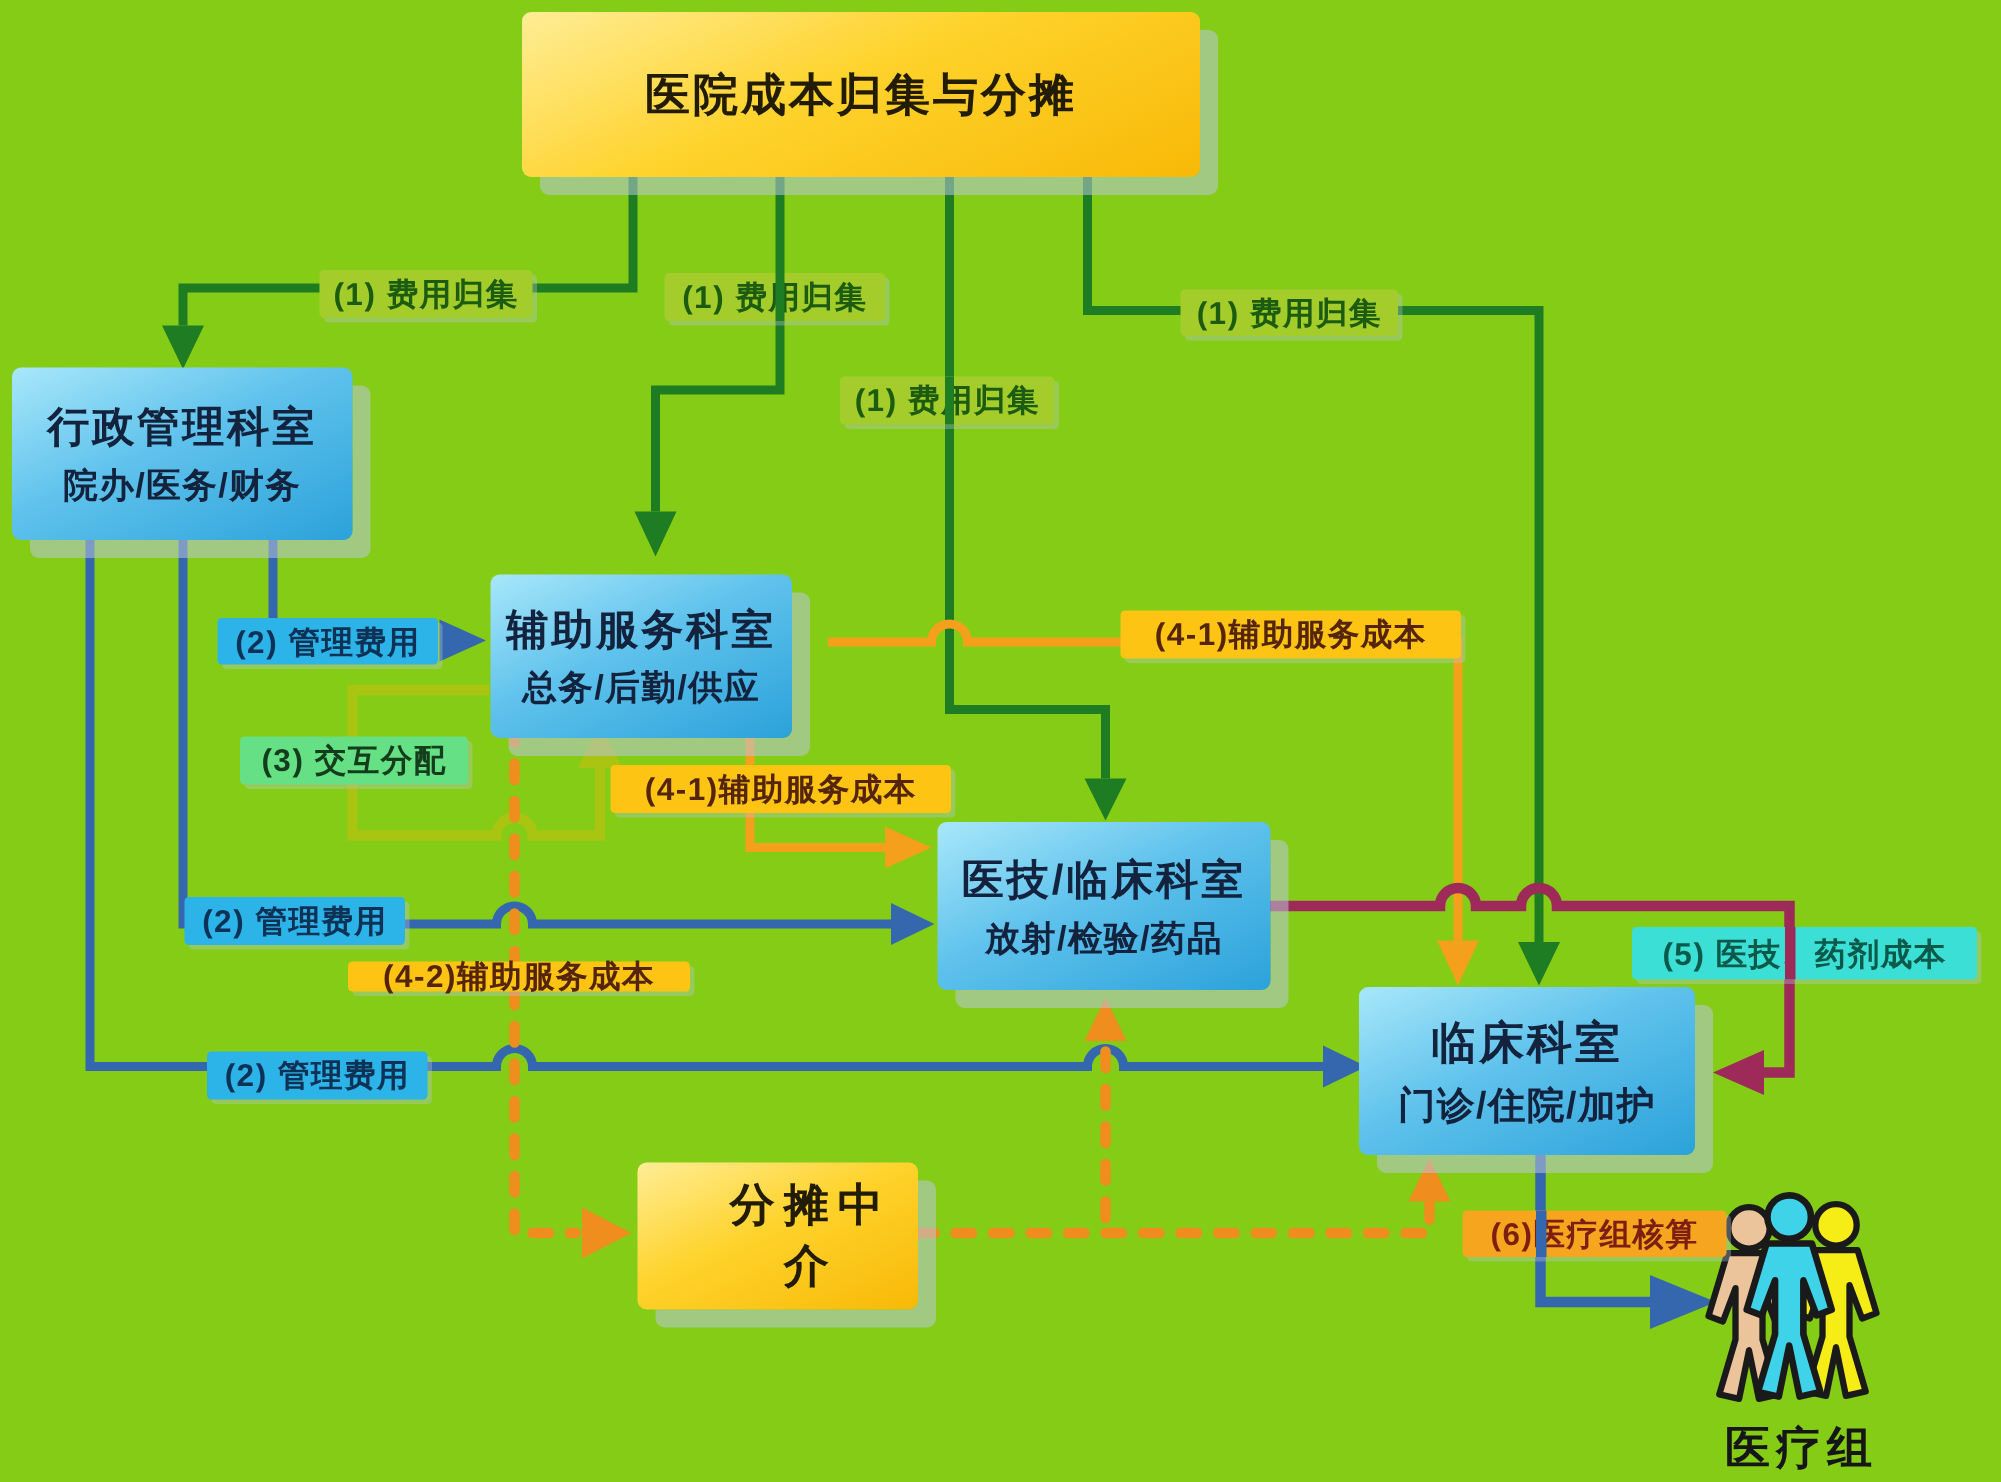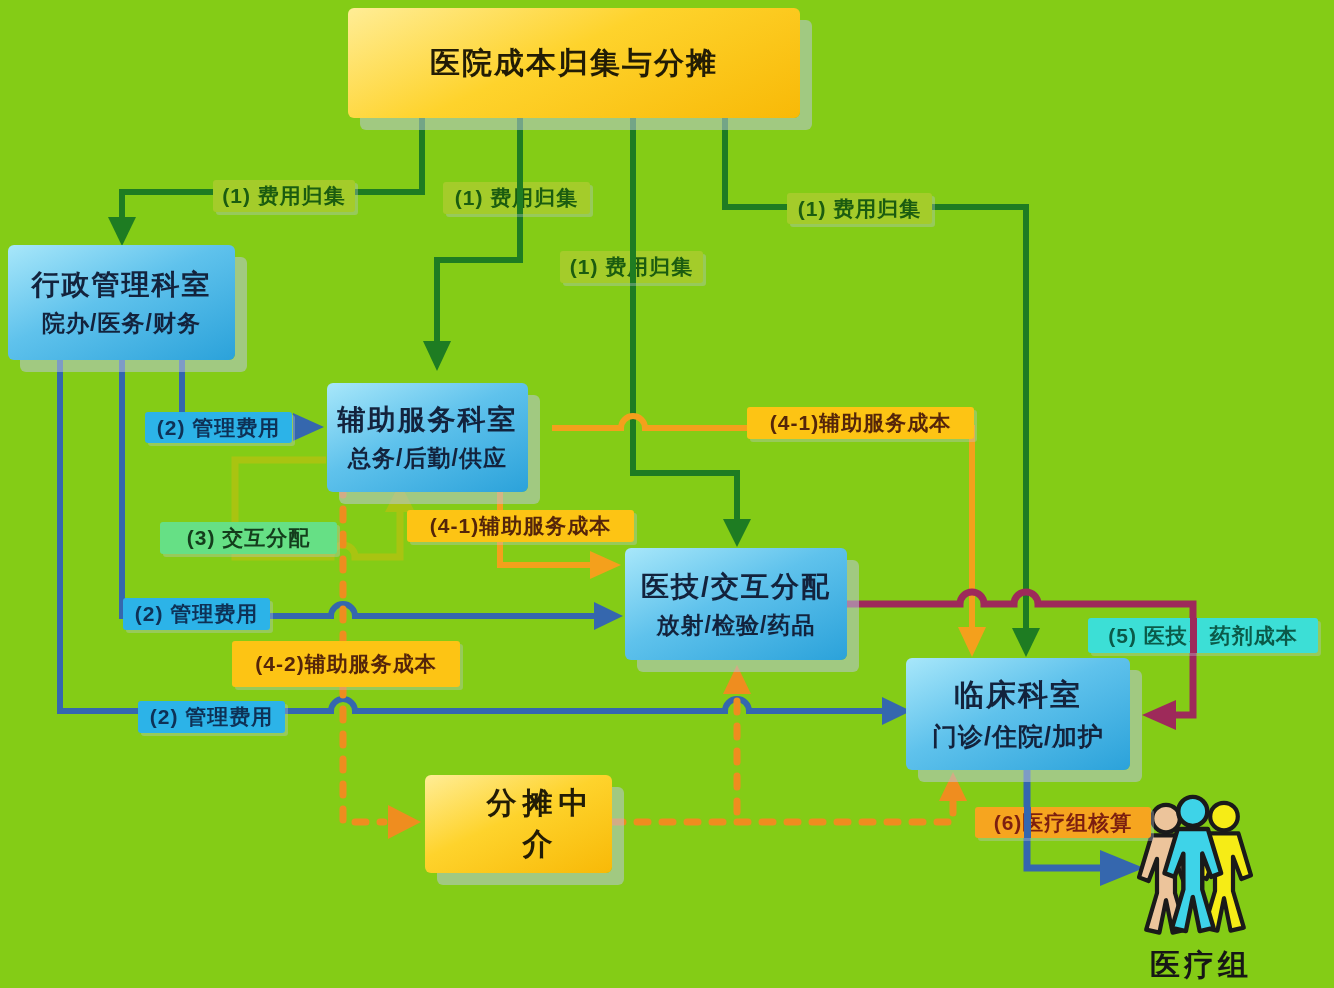--- a/index.html
+++ b/index.html
@@ -120,21 +120,21 @@
     <span class="title">行政管理科室</span>
     <span class="subtitle">院办/医务/财务</span>
   </div>
 
   <div class="box blue-box" style="left:327px;top:373px;width:201px;height:109px;margin-top:10px;">
     <span class="title">辅助服务科室</span>
     <span class="subtitle">总务/后勤/供应</span>
   </div>
 
   <div class="box blue-box" style="left:625px;top:548px;width:222px;height:112px;">
-    <span class="title">医技/交互分配</span>
+    <span class="title">医技/临床科室</span>
     <span class="subtitle">放射/检验/药品</span>
   </div>
 
   <div class="box blue-box big" style="left:906px;top:658px;width:224px;height:112px;">
     <span class="title">临床科室</span>
     <span class="subtitle" style="font-size:25px;">门诊/住院/加护</span>
   </div>
 
   <div class="box yellow-box big" style="left:425px;top:775px;width:187px;height:98px;">
     <span class="title" style="letter-spacing:6px;margin-left:44px;">分摊中介</span>
@@ -142,25 +142,25 @@
 
   <div class="elabel lc1" style="left:213px;top:180px;width:142px;height:32px;">(1) 费用归集</div>
   <div class="elabel lc1" style="left:443px;top:182px;width:147px;height:32px;">(1) 费用归集</div>
   <div class="elabel lc1" style="left:560px;top:251px;width:143px;height:32px;">(1) 费用归集</div>
   <div class="elabel lc1" style="left:787px;top:193px;width:145px;height:31px;">(1) 费用归集</div>
 
   <div class="elabel lc2" style="left:145px;top:412px;width:147px;height:31px;">(2) 管理费用</div>
   <div class="elabel lc2" style="left:123px;top:598px;width:147px;height:32px;">(2) 管理费用</div>
   <div class="elabel lc2" style="left:138px;top:701px;width:147px;height:32px;">(2) 管理费用</div>
 
-  <div class="elabel lc3" style="left:160px;top:491px;width:177px;height:32px;margin-top:31px;">(3) 交互分配</div>
+  <div class="elabel lc3" style="left:160px;top:491px;width:152px;height:32px;">(3) 交互分配</div>
 
   <div class="elabel lc4" style="left:747px;top:407px;width:227px;height:32px;">(4-1)辅助服务成本</div>
   <div class="elabel lc4" style="left:407px;top:510px;width:227px;height:32px;">(4-1)辅助服务成本</div>
-  <div class="elabel lc4" style="left:232px;top:641px;width:228px;height:46px;">(4-2)辅助服务成本</div>
+  <div class="elabel lc4" style="left:232px;top:641px;width:228px;height:20px;">(4-2)辅助服务成本</div>
 
   <div class="elabel lc5" style="left:1088px;top:618px;width:230px;height:35px;">(5) 医技、药剂成本</div>
 
   <div class="elabel lc6" style="left:975px;top:807px;width:176px;height:31px;">(6)医疗组核算</div>
 
   <div class="overlay-seg" style="left:517px;top:182px;width:6px;height:32px;background:#1e7c22;"></div>
   <div class="overlay-seg" style="left:630px;top:251px;width:6px;height:32px;background:#1e7c22;"></div>
   <div class="overlay-seg" style="left:1190px;top:618px;width:7px;height:35px;background:#9e2a5a;"></div>
   <div class="overlay-seg" style="left:1024px;top:807px;width:7px;height:31px;background:#3567ae;"></div>
 

